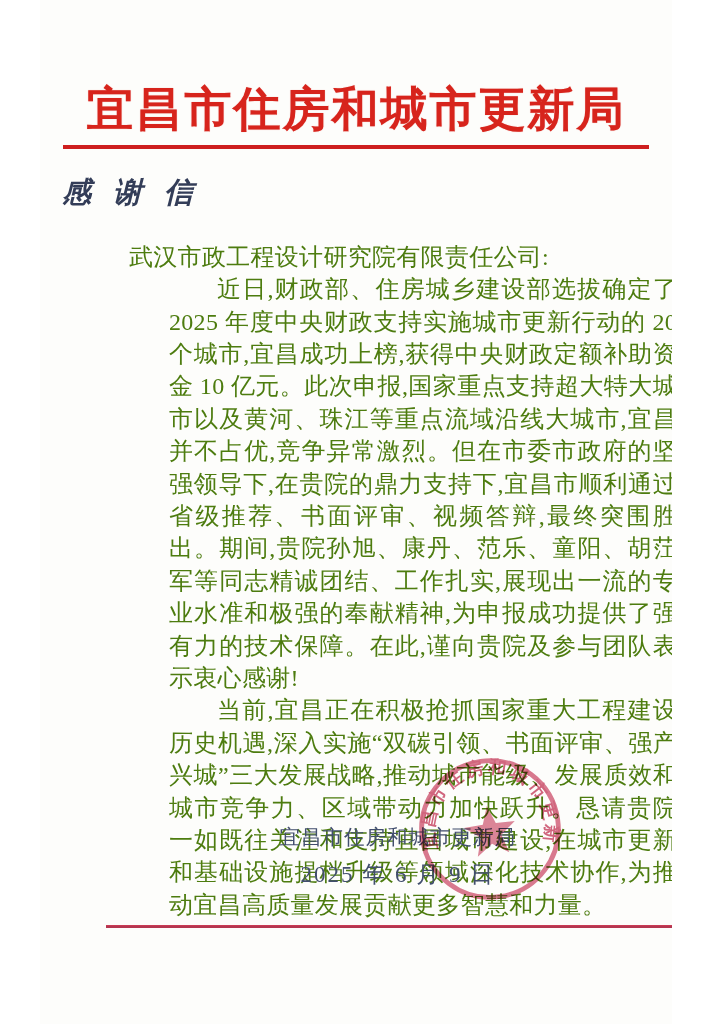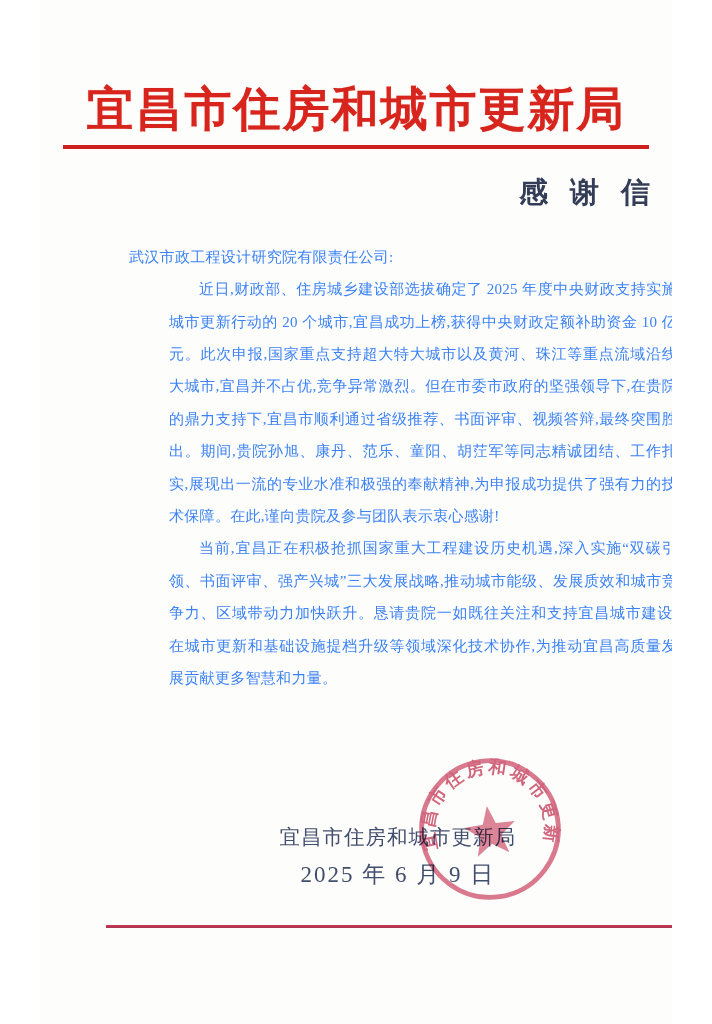--- a/index.html
+++ b/index.html
@@ -26,35 +26,36 @@
   }
   .header-rule {
     width: 586px;
     height: 3px;
     margin: 9px auto 0 auto;
     border-top: 3.5px solid #ce1f1f;
     border-bottom: 1.6px solid #ce1f1f;
   }
   .doc-title {
     margin-top: 24px;
-    text-align: right;
+    text-align: left;
     font-size: 29px;
     font-weight: 700;
     color: #333d58;
     letter-spacing: 22px;
     padding-left: 22px; 
     white-space: nowrap;
+    font-style: italic;
   }
   .body-text {
     width: 548px;
     margin: 28px 0 0 89px;
-    font-size: 15px;
+    font-size: 24px;
     line-height: 32.4px;
     letter-spacing: 0.3px;
-    color: #3b82f6;
+    color: #4d7c0f;
     text-align: justify;
     text-justify: inter-ideograph;
   }
   .recipient { margin-bottom: 0; }
   .para { text-indent: 2em; margin-left: 40px; }
   .sign-block {
     position: absolute;
     top: 823px;
     right: 156px;
     text-align: center;

